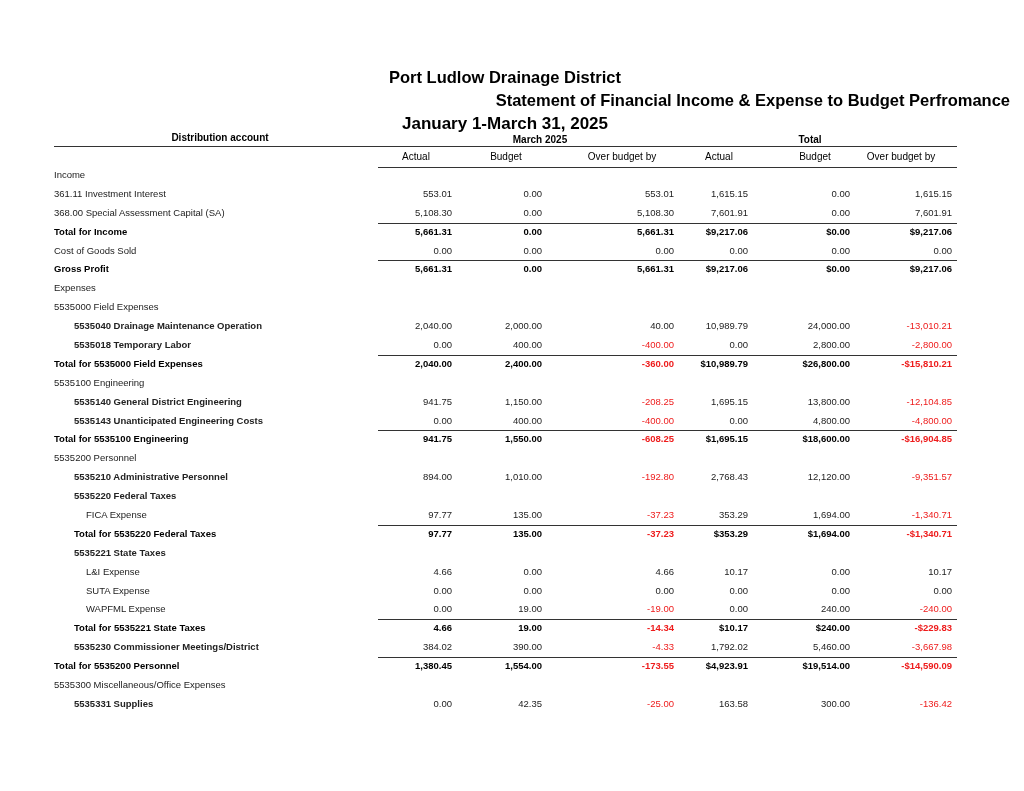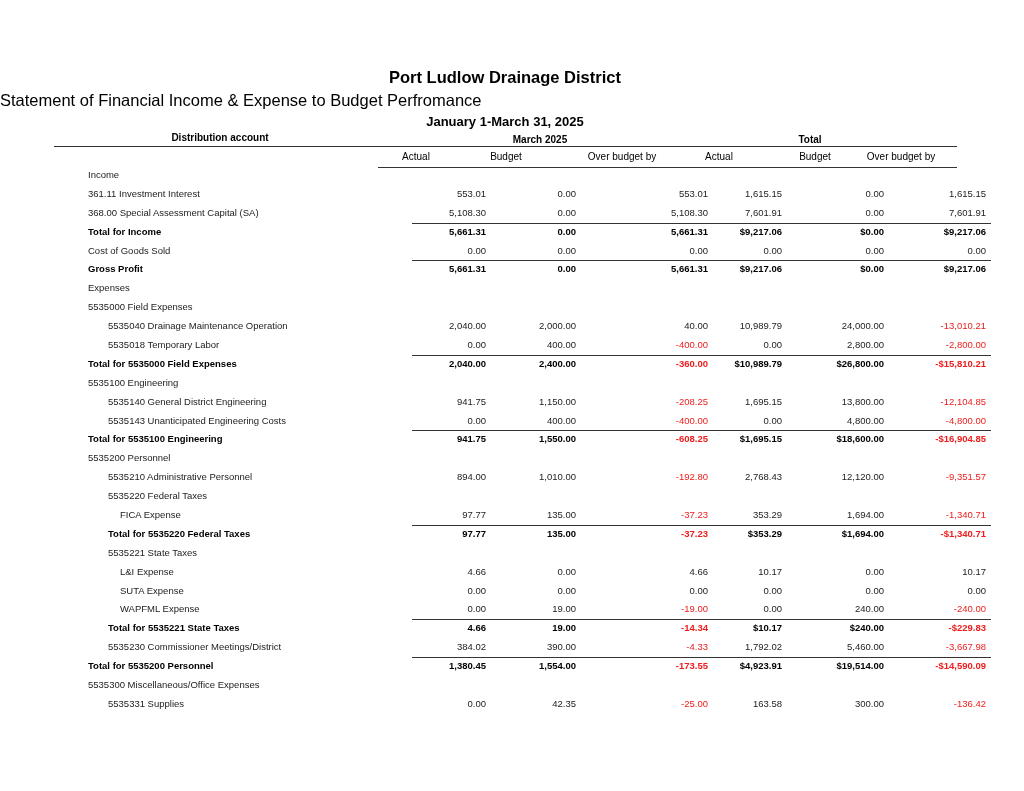--- a/index.html
+++ b/index.html
@@ -1,44 +1,44 @@
 <!DOCTYPE html>
 <html><head>
 <meta charset="utf-8">
 <style>
   html, body { margin: 0; padding: 0; background: #ffffff; }
   body { width: 1024px; height: 791px; position: relative; overflow: hidden;
          font-family: "Liberation Sans", sans-serif; color: #222; }
   .title1 { position: absolute; top: 68px; left: 0; width: 1010px; text-align: center;
             font-size: 16.5px; font-weight: bold; color: #000; }
-  .title2 { position: absolute; top: 91px; left: 0; width: 1010px; text-align: left;
-            font-size: 16.5px; font-weight: normal; color: #000; }
+  .title2 { position: absolute; top: 91px; left: 0; width: 1010px; text-align: right;
+            font-size: 16.5px; font-weight: bold; color: #000; }
   .title3 { position: absolute; top: 114px; left: 0; width: 1010px; text-align: center;
-            font-size: 13px; font-weight: bold; color: #000; }
+            font-size: 17px; font-weight: bold; color: #000; }
   .hdr { position: absolute; font-size: 10px; font-weight: bold; color: #000; }
   .hdr-dist { top: 132px; left: 90px; width: 260px; text-align: center; }
   .hdr-march { top: 134px; left: 470px; width: 140px; text-align: center; }
   .hdr-total { top: 134px; left: 760px; width: 100px; text-align: center; }
   .rule-top { position: absolute; top: 146px; left: 54px; width: 903px; height: 0;
               border-top: 1.5px solid #333; }
   .colhead { position: absolute; top: 151px; font-size: 10px; font-weight: normal; color: #000; text-align: center; }
   .rule-cols { position: absolute; top: 167px; left: 378px; width: 579px; height: 0;
                border-top: 1.5px solid #333; }
   .c1 { left: 380px; width: 72px; }
   .c2 { left: 470px; width: 72px; }
   .c3 { left: 570px; width: 104px; }
   .c4 { left: 690px; width: 58px; }
   .c5 { left: 780px; width: 70px; }
   .c6 { left: 850px; width: 102px; }
 
-  .rows { position: absolute; top: 166px; left: 54px; width: 903px; margin-left: 34px; }
+  .rows { position: absolute; top: 166px; left: 54px; width: 903px; }
   .row { position: relative; height: 18.9px; font-size: 9.5px; line-height: 18.9px; }
   .row .lbl { position: absolute; left: 0; white-space: nowrap; }
   .row.l1 .lbl { left: 0; }
-  .row.l2 .lbl { left: 20px; }
+  .row.l2 .lbl { left: 20px; font-weight: bold; }
   .row.l3 .lbl { left: 32px; }
   .row .v { position: absolute; top: 0; text-align: right; white-space: nowrap; }
   .row .v1 { left: 326px; width: 72px; }
   .row .v2 { left: 416px; width: 72px; }
   .row .v3 { left: 516px; width: 104px; }
   .row .v4 { left: 590px; width: 104px; }
   .row .v5 { left: 726px; width: 70px; }
   .row .v6 { left: 796px; width: 102px; }
   .row.bold { font-weight: bold; color: #000; }
   .row.ruled::before { content: ""; position: absolute; left: 324px; width: 579px; top: 0;

